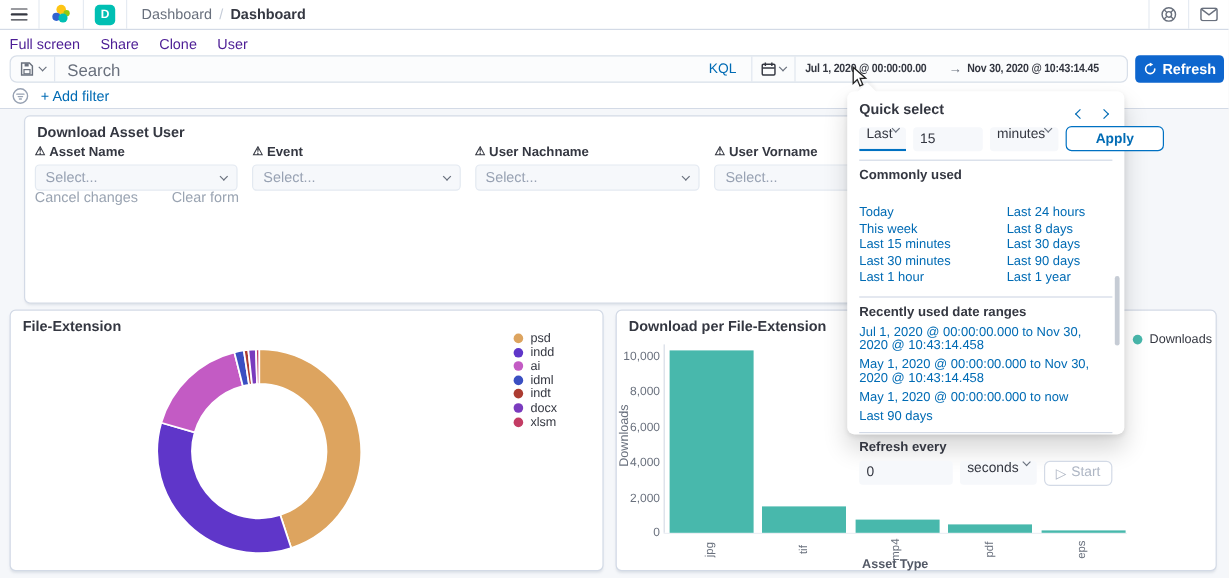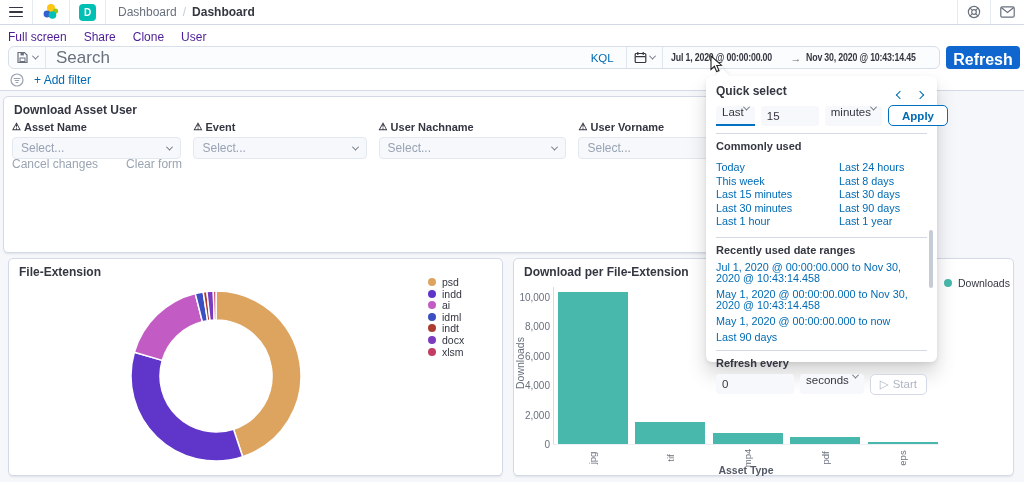--- a/index.html
+++ b/index.html
@@ -21,38 +21,38 @@
   .crumb-cur { color:#343741; font-weight:600; }
   .hdr-right { margin-left:auto; display:flex; align-items:center; height:100%; }
   .hdr-icon { padding:0 9px; height:100%; display:flex; align-items:center; border-left:1px solid #E6EBF2; cursor:pointer; }
   
   .navrow { position:absolute; top:28px; left:0; height:18px; display:flex; align-items:center; gap:17px; padding-left:8px; }
   .lnk { color:#4c1d95; font-size:12px; cursor:pointer; text-decoration:none; }
   
   .qbar { position:absolute; top:46px; left:8px; width:932px; height:23px; border:1px solid #D8DFE9; border-radius:6px; background:#fbfcfd; display:flex; align-items:stretch; }
   .sq-btn { display:flex; align-items:center; gap:4px; padding:0 7px; border-right:1px solid #E0E6EF; cursor:pointer; }
   .q-input { flex:1; display:flex; align-items:center; padding:0 10px; cursor:text; }
-  .q-placeholder { color:#69707D; font-size:17px; }
+  .q-placeholder { color:#69707D; font-size:14px; }
   .kql { margin-left:auto; color:#006BB4; font-size:11.5px; cursor:pointer; padding-right:2px; }
   .cal-btn { display:flex; align-items:center; gap:3px; padding:0 7px; border-left:1px solid #E0E6EF; cursor:pointer; }
   .dates { display:flex; align-items:center; gap:5px; padding:0 8px; font-size:10px; letter-spacing:-0.2px; color:#343741; white-space:nowrap; overflow:hidden; border-left:1px solid #E0E6EF; }
   .dates .d { transform:scaleX(.88); transform-origin:left center; font-weight:600; }
   .date-arrow { color:#69707D; font-size:11px; }
-  .refresh-btn { position:absolute; top:46px; left:946px; width:74px; height:23px; background:#0E66CE; color:#fff; border:none; border-radius:4px; font-size:16px; font-weight:600; display:flex; align-items:center; justify-content:center; gap:5px; cursor:pointer; font-family:inherit;flex-direction:column; }
+  .refresh-btn { position:absolute; top:46px; left:946px; width:74px; height:23px; background:#0E66CE; color:#fff; border:none; border-radius:4px; font-size:12px; font-weight:600; display:flex; align-items:center; justify-content:center; gap:5px; cursor:pointer; font-family:inherit; }
   
   .frow { position:absolute; top:70px; left:0; height:20px; display:flex; align-items:center; gap:10px; padding-left:10px; }
   .addfilter { color:#006BB4; font-size:12px; cursor:pointer; }
   
   .cv { display:inline-block; width:5px; height:5px; border-right:1.4px solid #69707D; border-bottom:1.4px solid #69707D; transform:rotate(45deg) translate(-1px,-1px); }
   
   .content { position:absolute; top:91px; left:0; right:0; bottom:0; background:#F5F7FA; }
   .panel { position:absolute; background:#fff; border:1px solid #D3DAE6; border-radius:5px; box-shadow:0 2px 2px -1px rgba(152,162,179,.25); }
   .panel-title { position:absolute; top:6px; left:10px; font-size:12px; font-weight:700; color:#343741; }
   
-  #panelA { left:3px; top:5px; width:800px; height:157px; }
+  #panelA { left:20px; top:5px; width:800px; height:157px; }
   .fields { position:absolute; top:22px; left:8px; right:8px; display:flex; gap:12px; }
   .field { display:flex; flex-direction:column; }
   .f1{width:184px} .f2{width:188px} .f3{width:204px} .f4{width:196px} .f5{flex:1; margin-top:15px;}
   .flabel { display:flex; align-items:center; gap:3px; font-size:11px; font-weight:700; color:#343741; height:15px; }
   .warn { font-size:10px; line-height:10px; color:#343741; }
   .fselect { margin-top:3px; height:22px; background:#F6F8FB; border:1px solid #E3E9F1; border-radius:4px; display:flex; align-items:center; padding:0 8px; cursor:pointer; }
   .fselect .ph { color:#98A2B3; font-size:12px; }
   .fselect .cv { margin-left:auto; }
   .form-btns { position:absolute; top:60px; left:8px; display:flex; align-items:center; gap:28px; }
   .apply-btn { height:23px; padding:0 13px; background:#CDD3DE; color:#69707D; border:none; border-radius:4px; font-size:12px; font-family:inherit; }
@@ -86,24 +86,24 @@
   .qs-arrows { display:flex; gap:14px; padding-right:4px; }
   .cvl, .cvr { display:inline-block; width:6px; height:6px; border-right:1.6px solid #006BB4; border-bottom:1.6px solid #006BB4; cursor:pointer; }
   .cvl { transform:rotate(135deg); } .cvr { transform:rotate(-45deg); }
   .qs-controls { display:flex; gap:6px; margin-top:7px; align-items:center; }
   .mini { height:20px; background:#F6F8FB; border-radius:3px; display:flex; align-items:flex-start; padding:0 6px; font-size:11.5px; color:#343741; border:none; font-family:inherit; }
   .mini.sel { cursor:pointer; }
   .mini.sel .cv { margin-left:auto; }
   #tense-sel { width:52px; border-bottom:2px solid #0071C2; border-radius:3px 3px 0 0; }
   #amount-input { width:58px; }
   #unit-sel { width:60px; }
-  .applybtn { height:21px; padding:0 13px; background:#fff; border:1px solid #0071C2; border-radius:5px; color:#006BB4; font-size:11.5px; font-weight:600; font-family:inherit; cursor:pointer; }
+  .applybtn { height:21px; padding:0 24px; background:#fff; border:1px solid #0071C2; border-radius:5px; color:#006BB4; font-size:11.5px; font-weight:600; font-family:inherit; cursor:pointer; }
   .divider { border:none; border-top:1px solid #D3DAE6; margin:7px 0 6px; }
   .sec-title { font-size:11px; font-weight:700; color:#343741; }
-  .cu-grid { display:grid; grid-template-rows:repeat(5,13.6px); grid-auto-flow:column; column-gap:24px; margin-top:10px; }
+  .cu-grid { display:grid; grid-template-rows:repeat(5,13.6px); grid-auto-flow:column; column-gap:24px; margin-top:20px; }
   .bluelink { font-size:10.8px; color:#006BB4; cursor:pointer; text-decoration:none; line-height:11px; }
   .recent-list { margin-top:6px; display:flex; flex-direction:column; gap:5px; width:200px; }
   .recent-list .bluelink { line-height:11px; }
   .pscroll { position:absolute; right:4px; top:154px; width:4px; height:58px; background:#98A2B3; opacity:.55; border-radius:2px; cursor:grab; }
   .re-controls { display:flex; gap:6px; margin-top:5px; align-items:center; }
   #re-input { width:78px; }
   #re-unit { width:80px; }
   .startbtn { height:21px; padding:0 9px; background:#fff; border:1px solid #D3DAE6; border-radius:5px; color:#AEB6C4; font-size:11.5px; font-family:inherit; display:flex; align-items:center; gap:4px; }
   
   .cursor { position:absolute; left:710px; top:55px; z-index:60; pointer-events:none; }

